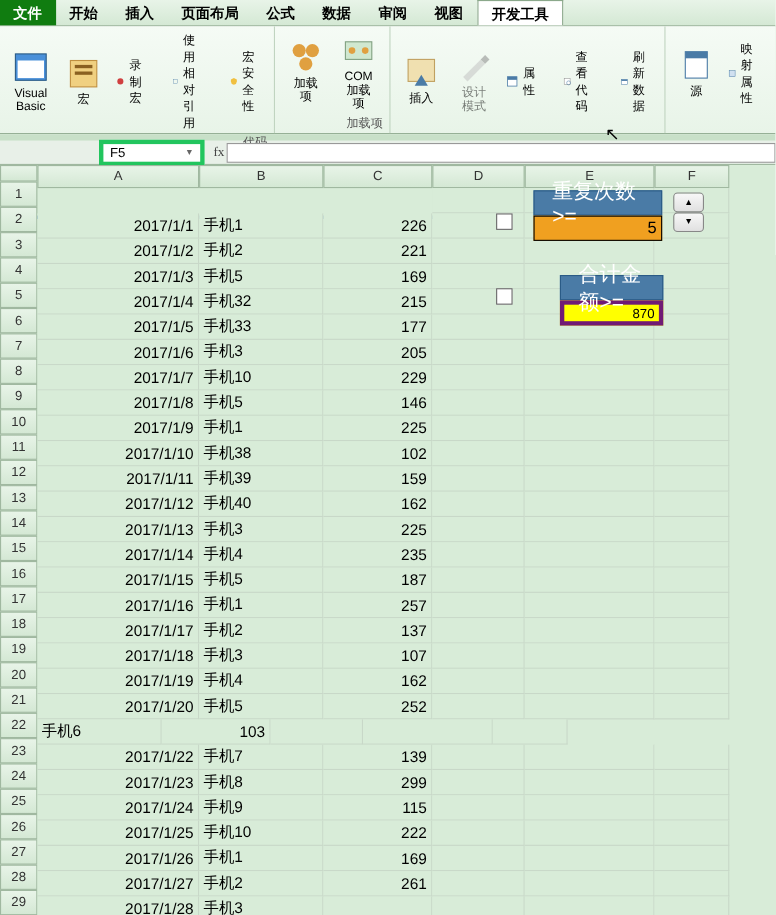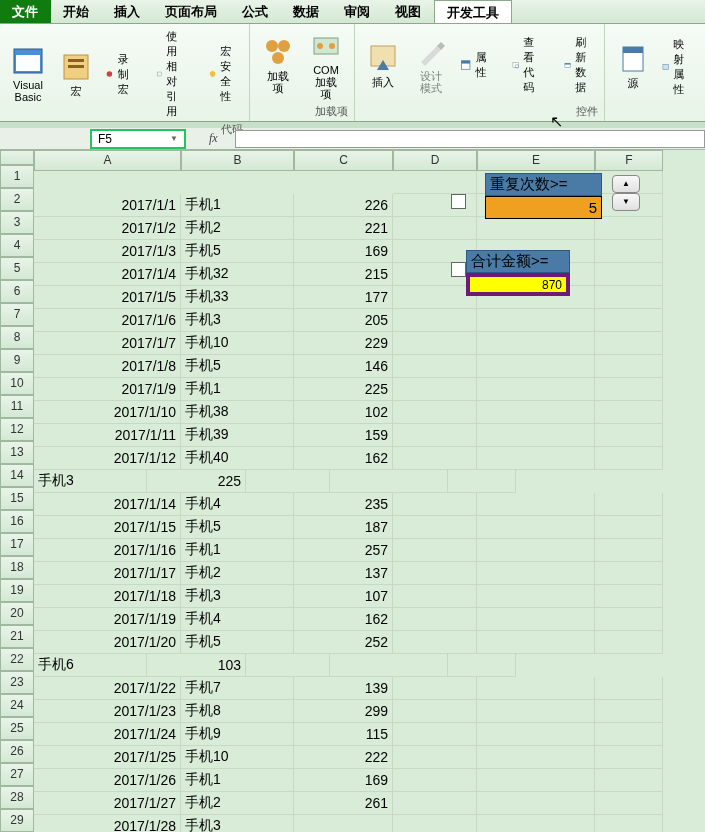--- a/index.html
+++ b/index.html
@@ -17,23 +17,23 @@
     .big-btn { display: flex; flex-direction: column; align-items: center; justify-content: center; padding: 2px 6px; cursor: pointer; }
     .big-btn .icon { width: 32px; height: 32px; margin-bottom: 2px; }
     .big-btn .lbl { font-size: 11px; text-align: center; line-height: 1.1; }
     .small-btns { display: flex; flex-direction: row; gap: 15px; }
     .small-btn { display: flex; align-items: center; gap: 4px; padding: 1px 3px; cursor: pointer; font-size: 11px; }
     .small-btn .sicon { width: 16px; height: 16px; }
     
     .green-strip { height: 6px; background: #c8e0c8; }
     
     .namebox-row { display: flex; align-items: center; background: #e8f0e8; border-bottom: 1px solid #a0b8a0; height: 22px; }
-    .namebox { width: 96px; background: #fff; border: 2px solid #22c55e; margin: 0 6px 0 90px; padding: 1px 6px; font-size: 12px; display: flex; align-items: center; justify-content: space-between; }
+    .namebox { width: 96px; background: #fff; border: 4px solid #22c55e; margin: 0 6px 0 90px; padding: 1px 6px; font-size: 12px; display: flex; align-items: center; justify-content: space-between; }
     .namebox .dd { font-size: 8px; color: #666; }
-    .fx-label { font-style: italic; font-family: serif; margin: 0 17px; color: #444; }
+    .fx-label { font-family: serif; margin: 0 2px; color: #444; }
     .formula-input { flex: 1; background: #fff; border: 1px solid #999; height: 18px; }
     
     .sheet { display: flex; height: calc(100% - 24px - 98px - 6px - 22px); background: #d8ecd8; }
     .rowhead-col { display: flex; flex-direction: column; }
     .corner { width: 34px; height: 21px; background: linear-gradient(#e8f4e8, #d4e8d4); border: 1px solid #a0b8a0; }
     .rowhead { width: 34px; height: 23px; background: linear-gradient(#e8f4e8, #d4e8d4); border: 1px solid #a0b8a0; text-align: center; font-size: 12px; line-height: 21px; color: #333; }
     
     .grid { display: flex; flex-direction: column; }
     .colheads { display: flex; }
     .colhead { height: 21px; background: linear-gradient(#e8f4e8, #d4e8d4); border: 1px solid #a0b8a0; text-align: center; font-size: 12px; line-height: 19px; color: #333; }
@@ -41,21 +41,21 @@
     .colD { width: 84px; } .colE { width: 118px; } .colF { width: 68px; }
     
     .data-rows { display: flex; flex-direction: column; }
     .data-row { display: flex; height: 23px; }
     .cell { border-right: 1px solid #c8d8c8; border-bottom: 1px solid #c8d8c8; padding: 1px 4px; font-size: 14px; background: #d8ecd8; overflow: hidden; white-space: nowrap; display: flex; align-items: center; }
     .cell.right { justify-content: flex-end; }
     .hdr-cell { background: #4a7ba6; color: #d4e6ff; font-size: 15px; border-right: 1px solid #6a9bc6; border-bottom: 1px solid #6a9bc6; margin-top: 25px; }
     
     .checkbox { width: 15px; height: 15px; background: #fff; border: 1px solid #666; margin: auto; }
     
-    .label-blue { background: #4a7ba6; color: #000000; font-size: 15px; padding: 1px 4px; height: 23px; display: flex; align-items: center; border: 1px solid #2a5b86; }
+    .label-blue { background: #4a7ba6; color: #ffffff; font-size: 19px; padding: 1px 16px; height: 23px; display: flex; align-items: center; border: 1px solid #2a5b86; }
     .val-orange { background: #f0a020; color: #000; font-size: 15px; padding: 1px 4px; height: 23px; display: flex; align-items: center; justify-content: flex-end; border: 1px solid #000; }
     .val-yellow { background: #ffff00; color: #000; font-size: 12px; padding: 3px 4px; height: 23px; display: flex; align-items: center; justify-content: flex-end; border: 4px solid #701a75; }
     
     .spinner { display: flex; flex-direction: column; }
     .spin-btn { width: 28px; height: 18px; background: linear-gradient(#f8f8f8, #e0e0e0); border: 1px solid #888; border-radius: 4px; text-align: center; font-size: 8px; line-height: 16px; cursor: pointer; }
     
     .overlay { position: absolute; }
     .cursor-arrow { position: absolute; left: 550px; top: 112px; font-size: 16px; color: #000; pointer-events: none;}
   </style>
 </head>
@@ -163,21 +163,20 @@
           </div>
         <div class="small-btn">
             <svg class="sicon" viewBox="0 0 16 16">
               <rect x="2" y="4" width="12" height="10" fill="#fff" stroke="#4a7ba6"></rect>
               <rect x="2" y="4" width="12" height="3" fill="#4a7ba6"></rect>
             </svg>
             <span>刷新数据</span>
           </div>
       </div>
     </div>
-    <div class="ribbon-group-label">控件</div>
   </div>
 
   <div class="ribbon-group" style="flex:1">
     <div class="ribbon-group-content">
       <div class="big-btn">
         <svg class="icon" viewBox="0 0 32 32">
             <rect x="6" y="4" width="20" height="24" fill="#fff" stroke="#4a7ba6"></rect>
             <rect x="6" y="4" width="20" height="6" fill="#4a7ba6"></rect>
           </svg>
         <div class="lbl">源</div>
@@ -374,20 +373,21 @@
         </div>
         <div class="data-row">
           <div class="cell colA right">2017/1/12</div>
           <div class="cell colB">手机40</div>
           <div class="cell colC right">162</div>
           <div class="cell colD"></div>
           <div class="cell colE"></div>
           <div class="cell colF"></div>
         </div>
         <div class="data-row">
+          <div class="cell colA right">2017/1/13</div>
           <div class="cell colB">手机3</div>
           <div class="cell colC right">225</div>
           <div class="cell colD"></div>
           <div class="cell colE"></div>
           <div class="cell colF"></div>
         </div>
         <div class="data-row">
           <div class="cell colA right">2017/1/14</div>
           <div class="cell colB">手机4</div>
           <div class="cell colC right">235</div>
@@ -520,18 +520,18 @@
 <div class="overlay" style="left:612px; top:175px;">
   <div class="spinner">
     <div class="spin-btn">▲</div>
     <div class="spin-btn">▼</div>
   </div>
 </div>
 
 <div class="overlay" style="left:451px; top:262px;">
   <div class="checkbox"></div>
 </div>
-<div class="overlay" style="left:466px; top:250px; width:104px;text-align:center;">
+<div class="overlay" style="left:509px; top:250px; width:94px;">
   <div class="label-blue">合计金额&gt;=</div>
   <div class="val-yellow">870</div>
 </div>
 
 <div class="cursor-arrow">↖</div>
 
 </body></html>

